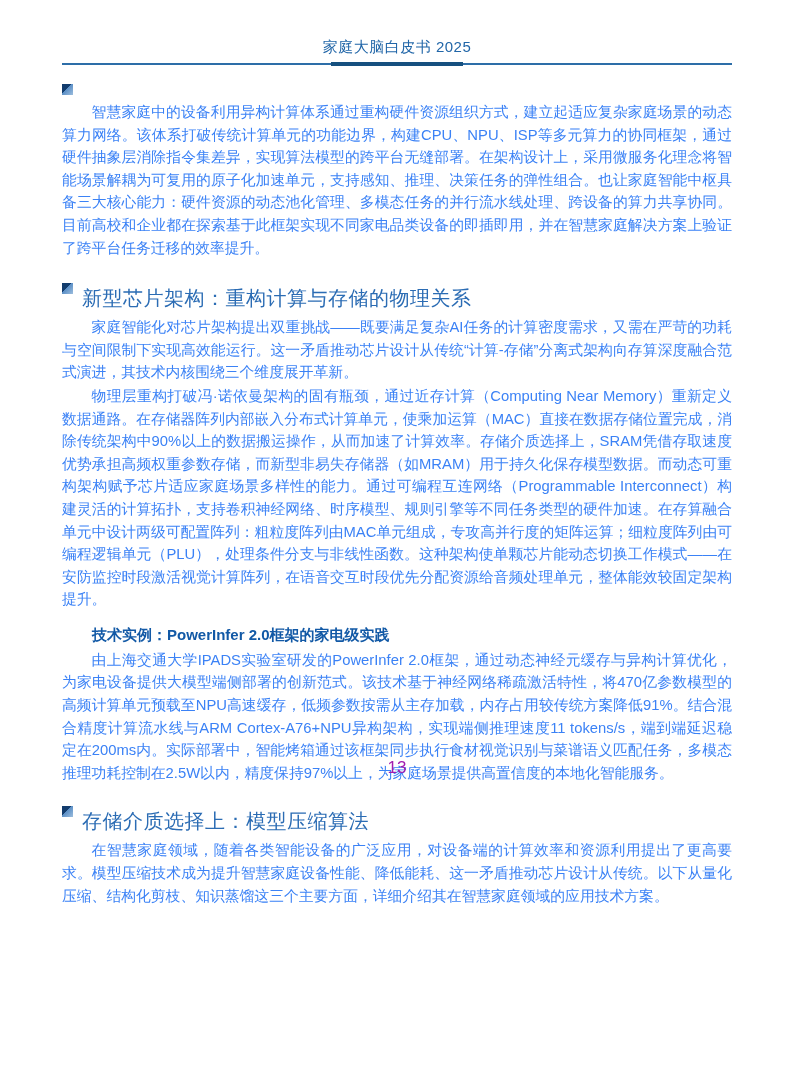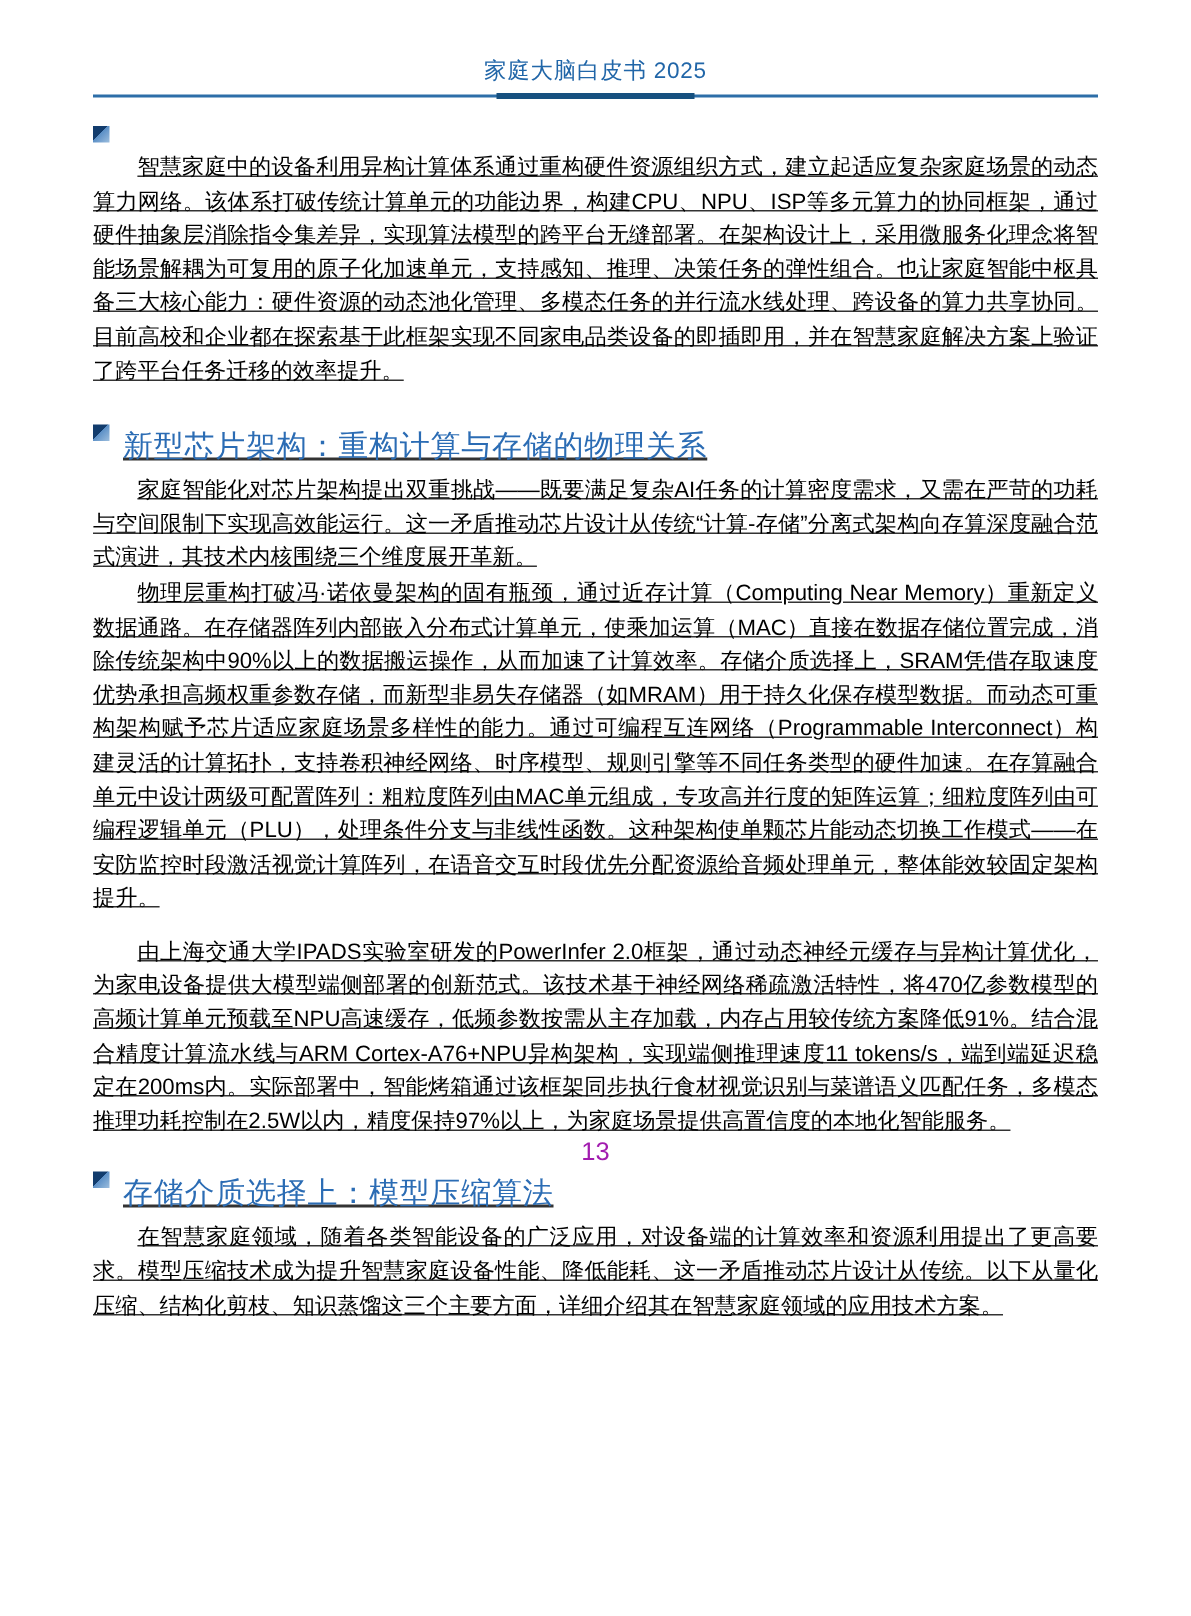--- a/index.html
+++ b/index.html
@@ -3,21 +3,21 @@
 <meta charset="utf-8">
 <style>
   * { margin: 0; padding: 0; box-sizing: border-box; }
   html, body { background: #ffffff; }
   body {
     width: 794px; height: 1077px;
     font-family: "Liberation Sans", "DejaVu Sans", sans-serif;
     overflow: hidden;
     color: #333333;
   }
-  .page { width: 794px; height: 800px; padding: 38px 62px 0 62px; position: relative; text-decoration: underline; }
+  .page { width: 794px; height: 800px; padding: 38px 62px 0 62px; position: relative; }
 
   
   .doc-header { text-align: center; }
   .doc-header-title {
     display: inline-block;
     color: #2166a8;
     font-size: 15px;
     letter-spacing: 0.5px;
     padding-bottom: 6px;
   }
@@ -52,21 +52,21 @@
     font-size: 20px;
     line-height: 24px;
     margin-top: 3px;
     letter-spacing: 0.5px;
   }
   .para {
     font-size: 14.8px;
     line-height: 22.6px;
     text-align: justify;
     text-indent: 2em;
-    color: #000000;
+    color: #3b82f6;
     margin-bottom: 1px;
   }
   .example { margin-top: 13px; }
   .example-heading {
     font-size: 15px;
     font-weight: bold;
     color: #1259a6;
     text-indent: 2em;
     line-height: 22px;
     margin-bottom: 3px;
@@ -105,20 +105,21 @@
 
   <div class="section" style="margin-top:24px;">
     <div class="section-heading">
       <span class="bullet-icon"></span>
       <span class="section-heading-text">新型芯片架构：重构计算与存储的物理关系</span>
     </div>
     <p class="para">家庭智能化对芯片架构提出双重挑战——既要满足复杂AI任务的计算密度需求，又需在严苛的功耗与空间限制下实现高效能运行。这一矛盾推动芯片设计从传统“计算-存储”分离式架构向存算深度融合范式演进，其技术内核围绕三个维度展开革新。</p>
     <p class="para">物理层重构打破冯·诺依曼架构的固有瓶颈，通过近存计算（Computing Near Memory）重新定义数据通路。在存储器阵列内部嵌入分布式计算单元，使乘加运算（MAC）直接在数据存储位置完成，消除传统架构中90%以上的数据搬运操作，从而加速了计算效率。存储介质选择上，SRAM凭借存取速度优势承担高频权重参数存储，而新型非易失存储器（如MRAM）用于持久化保存模型数据。而动态可重构架构赋予芯片适应家庭场景多样性的能力。通过可编程互连网络（Programmable Interconnect）构建灵活的计算拓扑，支持卷积神经网络、时序模型、规则引擎等不同任务类型的硬件加速。在存算融合单元中设计两级可配置阵列：粗粒度阵列由MAC单元组成，专攻高并行度的矩阵运算；细粒度阵列由可编程逻辑单元（PLU），处理条件分支与非线性函数。这种架构使单颗芯片能动态切换工作模式——在安防监控时段激活视觉计算阵列，在语音交互时段优先分配资源给音频处理单元，整体能效较固定架构提升。</p>
 
     <div class="example">
+      <div class="example-heading">技术实例：PowerInfer 2.0框架的家电级实践</div>
       <p class="para">由上海交通大学IPADS实验室研发的PowerInfer 2.0框架，通过动态神经元缓存与异构计算优化，为家电设备提供大模型端侧部署的创新范式。该技术基于神经网络稀疏激活特性，将470亿参数模型的高频计算单元预载至NPU高速缓存，低频参数按需从主存加载，内存占用较传统方案降低91%。结合混合精度计算流水线与ARM Cortex-A76+NPU异构架构，实现端侧推理速度11 tokens/s，端到端延迟稳定在200ms内。实际部署中，智能烤箱通过该框架同步执行食材视觉识别与菜谱语义匹配任务，多模态推理功耗控制在2.5W以内，精度保持97%以上，为家庭场景提供高置信度的本地化智能服务。</p>
     </div>
 
   </div>
 
   <div class="section" style="margin-top:22px;">
     <div class="section-heading">
       <span class="bullet-icon"></span>
       <span class="section-heading-text">存储介质选择上：模型压缩算法</span>
     </div>

